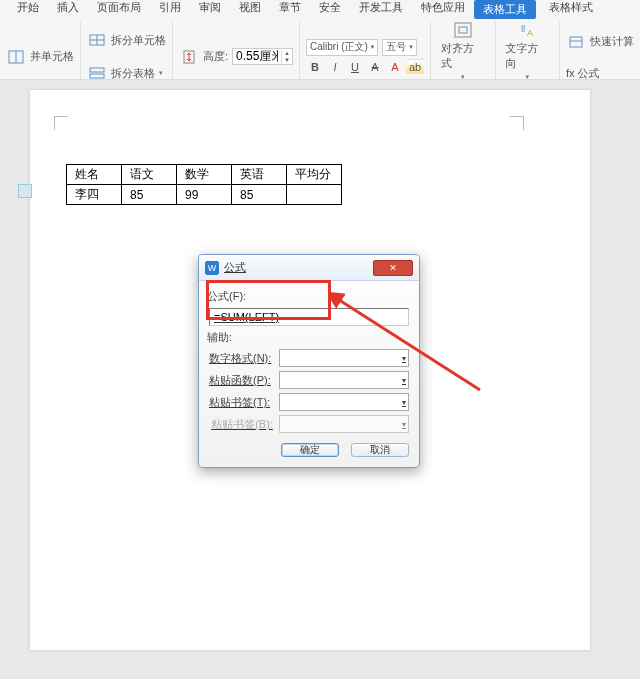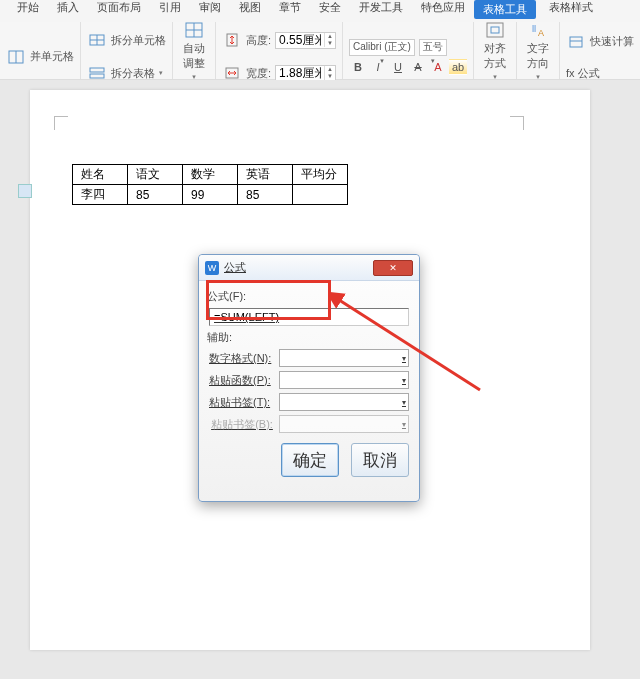--- a/index.html
+++ b/index.html
@@ -13,56 +13,56 @@
 
 
 .ribbon { height: 58px; background: #f6f6f6; border-bottom: 1px solid #ddd; display: flex; align-items: stretch; font-size: 11px; color: #555; }
 .rgroup { border-right: 1px solid #e0e0e0; padding: 4px 6px; display: flex; flex-direction: column; justify-content: center; gap: 3px; }
 .rbig { display: flex; flex-direction: column; align-items: center; gap: 2px; padding: 0 4px; }
 .ricon { width: 20px; height: 18px; display: flex; align-items: center; justify-content: center; }
 .rline { display: flex; align-items: center; gap: 4px; white-space: nowrap; margin-top: 12px; }
 .spin { display: inline-flex; align-items: center; border: 1px solid #ccc; background: #fff; height: 17px; }
 .spin input { width: 48px; border: none; font-size: 12px; padding: 0 3px; outline: none; }
 .spin .ar { display: flex; flex-direction: column; font-size: 6px; line-height: 7px; color: #666; padding: 0 2px; border-left: 1px solid #ddd; }
-.dd { display: inline-flex; align-items: center; border: 1px solid #ccc; background: #fff; height: 17px; font-size: 10px; padding: 0 3px; gap: 3px; flex-direction: column; }
+.dd { display: inline-flex; align-items: center; border: 1px solid #ccc; background: #fff; height: 17px; font-size: 10px; padding: 0 3px; gap: 3px; }
 .dd .tri { font-size: 7px; color: #666; }
 .fmt { display: flex; gap: 2px; }
 .fmt span { width: 18px; height: 16px; display: flex; align-items: center; justify-content: center; border: 1px solid transparent; font-size: 11px; }
 .U { text-decoration: underline; }
 .S { text-decoration: line-through; }
 
 
 .page-bg { position: absolute; top: 80px; left: 0; right: 0; bottom: 0; background: #e8e8e8; }
 .page { position: absolute; top: 90px; left: 30px; width: 560px; height: 560px; background: #fff; box-shadow: 0 0 3px rgba(0,0,0,.15); }
 .corner { position: absolute; width: 14px; height: 14px; border-color: #bbb; }
 .corner.tl { top: 130px; left: 68px; border-left: 1px solid #bbb; border-top: 1px solid #bbb; transform: translate(-14px,-14px); }
 .corner.tr { top: 130px; left: 510px; border-right: 1px solid #bbb; border-top: 1px solid #bbb; transform: translate(0,-14px); }
 
 .side-ico { position: absolute; top: 184px; left: 18px; width: 14px; height: 14px; background: #d7e6f5; border: 1px solid #9cc; }
 
 
-.doc-table { position: absolute; top: 164px; left: 72px; border-collapse: collapse; font-size: 12px; padding-left: 8px; }
+.doc-table { position: absolute; top: 164px; left: 66px; border-collapse: collapse; font-size: 12px; padding-left: 8px; }
 .doc-table td { border: 1px solid #000; padding: 1px 8px; width: 55px; height: 17px; }
 .doc-table td:first-child { width: 55px; }
 
 
 .dlg { position: absolute; top: 254px; left: 198px; width: 222px; background: linear-gradient(#fefefe,#f1f1f1); border: 1px solid #7a9ec7; border-radius: 4px; box-shadow: 0 4px 14px rgba(0,0,0,.35); font-size: 11px; color: #333; }
 .dlg-title { height: 26px; background: linear-gradient(#fcfcfc,#e6eef8); display: flex; align-items: center; padding: 0 6px; border-bottom: 1px solid #c9d7e8; border-radius: 4px 4px 0 0; }
 .dlg-title .wico { width: 14px; height: 14px; background: #2c7cd6; color: #fff; font-size: 9px; display: flex; align-items: center; justify-content: center; border-radius: 2px; margin-right: 5px; }
 .dlg-title .ttxt { flex: 1; font-size: 11px; color: #333; text-decoration: underline; }
 .dlg-close { width: 40px; height: 16px; background: #d04b3c; border: 1px solid #a03428; border-radius: 2px; display: flex; align-items: center; justify-content: center; color: #fff; font-size: 9px; }
-.dlg-body { padding: 6px 10px 24px; }
+.dlg-body { padding: 6px 10px 10px; }
 .dlg-row { display: flex; align-items: center; margin: 4px 0; gap: 4px; text-decoration: underline; }
 .dlg-label { width: 66px; color: #444; }
 .dlg-label.disabled { color: #aaa; text-align: center; }
 .dlg-input { flex: 1; border: 1px inset #ccc; background: #fff; height: 18px; padding: 0 4px; font-size: 11px; }
 .dlg-combo { flex: 1; border: 1px solid #aaa; background: #fff; height: 18px; display: flex; align-items: center; justify-content: flex-end; padding: 0 2px; }
 .dlg-combo .tri { font-size: 8px; color: #444; }
 .dlg-btns { display: flex; justify-content: flex-end; gap: 12px; margin-top: 10px; }
-.dlg-btn { min-width: 58px; height: 34px; border: 1px solid #9fb8cf; background: linear-gradient(#fdfdfd,#e3ecf5); border-radius: 3px; font-size: 17px; display: flex; align-items: center; justify-content: center; cursor: pointer; }
+.dlg-btn { min-width: 58px; height: 14px; border: 1px solid #9fb8cf; background: linear-gradient(#fdfdfd,#e3ecf5); border-radius: 3px; font-size: 10px; display: flex; align-items: center; justify-content: center; cursor: pointer; }
 .dlg-btn.primary { border-color: #5b93c8; box-shadow: 0 0 0 1px #bcd7f0 inset; }
 
 
 .redbox { position: absolute; border: 3px solid #e3362b; pointer-events: none; }
 .arrow { position: absolute; pointer-events: none; }
 
 .sect-lbl { font-size: 11px; color: #444; margin: 2px 0 2px -2px; }
 </style>
 </head>
 <body>
@@ -110,59 +110,30 @@
         <svg width="16" height="12">
             <rect x="1" y="1" width="14" height="4" fill="none" stroke="#5b93c8"></rect>
             <rect x="1" y="7" width="14" height="4" fill="none" stroke="#5b93c8"></rect>
           </svg>
       </span>
       <span>拆分表格</span>
         <span style="font-size:7px;color:#777">▾</span>
     </div>
   </div>
   <div class="rgroup">
-    <div class="rbig">
-      <span class="ricon">
-        <svg width="20" height="18">
-            <rect x="2" y="2" width="16" height="14" fill="none" stroke="#5b93c8"></rect>
-            <line x1="2" y1="9" x2="18" y2="9" stroke="#5b93c8"></line>
-            <line x1="10" y1="2" x2="10" y2="16" stroke="#5b93c8"></line>
-          </svg>
-      </span>
-      <span>自动调整</span>
-        <span style="font-size:7px;color:#777">▾</span>
-    </div>
-  </div>
-  <div class="rgroup">
     <div class="rline">
       <span class="ricon">
           <svg width="12" height="14">
             <rect x="1" y="1" width="10" height="12" fill="none" stroke="#888"></rect>
             <path d="M6 3 L6 11 M4 5 L6 3 L8 5 M4 9 L6 11 L8 9" fill="none" stroke="#e3362b"></path>
           </svg>
         </span>
       <span>高度:</span>
       <span class="spin">
           <input value="0.55厘米" style="">
-          <span class="ar">
-            <span>▲</span>
-            <span>▼</span>
-          </span>
-        </span>
-    </div>
-    <div class="rline">
-      <span class="ricon">
-          <svg width="14" height="12">
-            <rect x="1" y="1" width="12" height="10" fill="none" stroke="#888"></rect>
-            <path d="M3 6 L11 6 M5 4 L3 6 L5 8 M9 4 L11 6 L9 8" fill="none" stroke="#e3362b"></path>
-          </svg>
-        </span>
-      <span>宽度:</span>
-      <span class="spin">
-          <input value="1.88厘米" style="">
           <span class="ar">
             <span>▲</span>
             <span>▼</span>
           </span>
         </span>
     </div>
   </div>
   <div class="rgroup">
     <div class="rline">
       <span class="dd">

